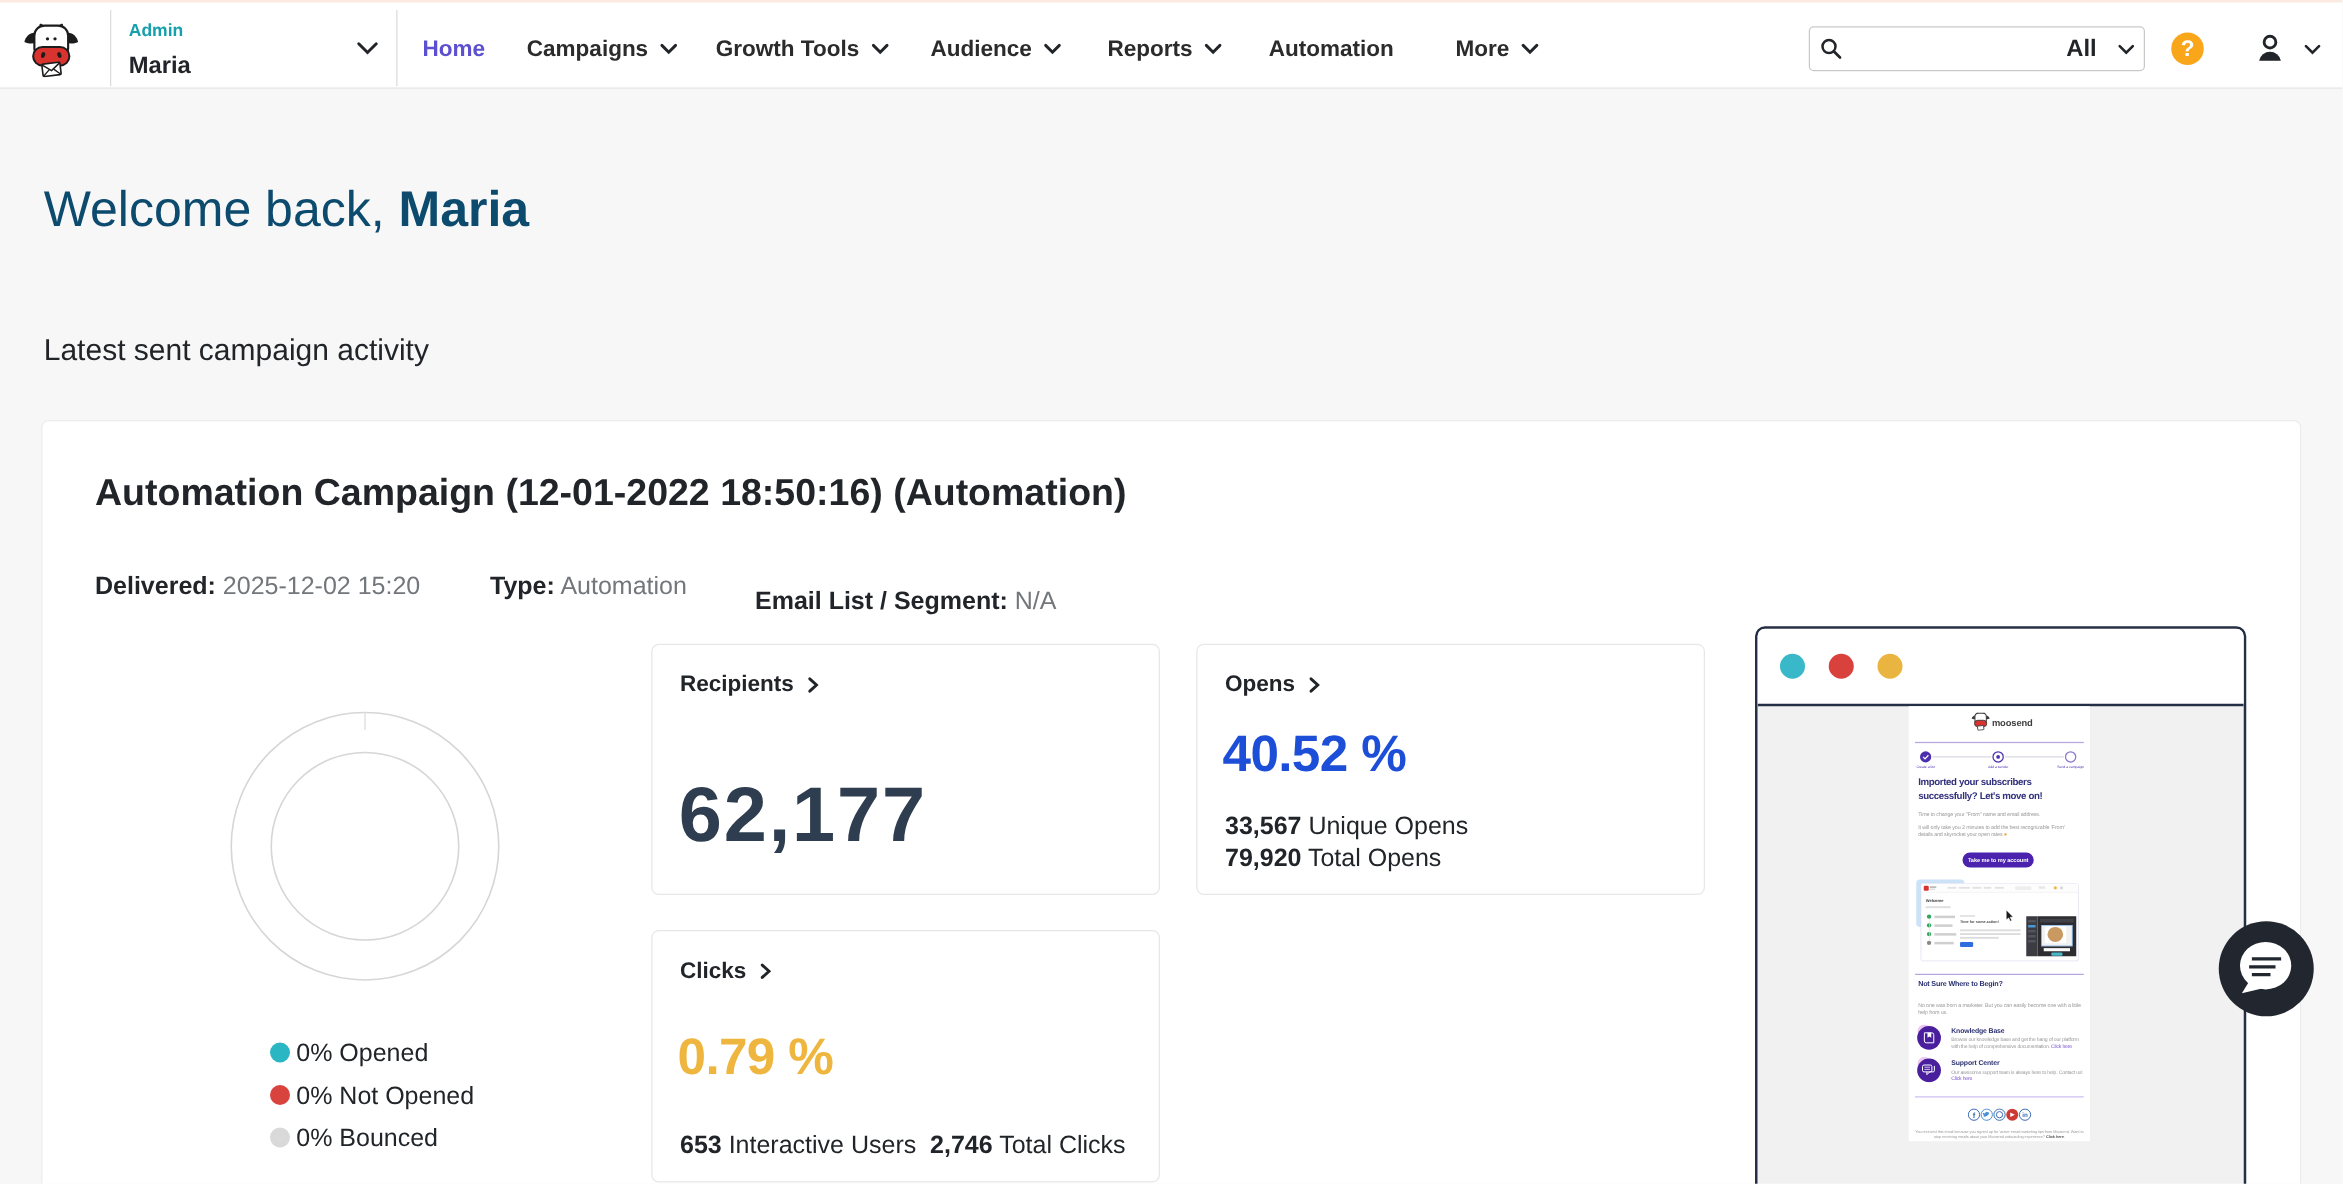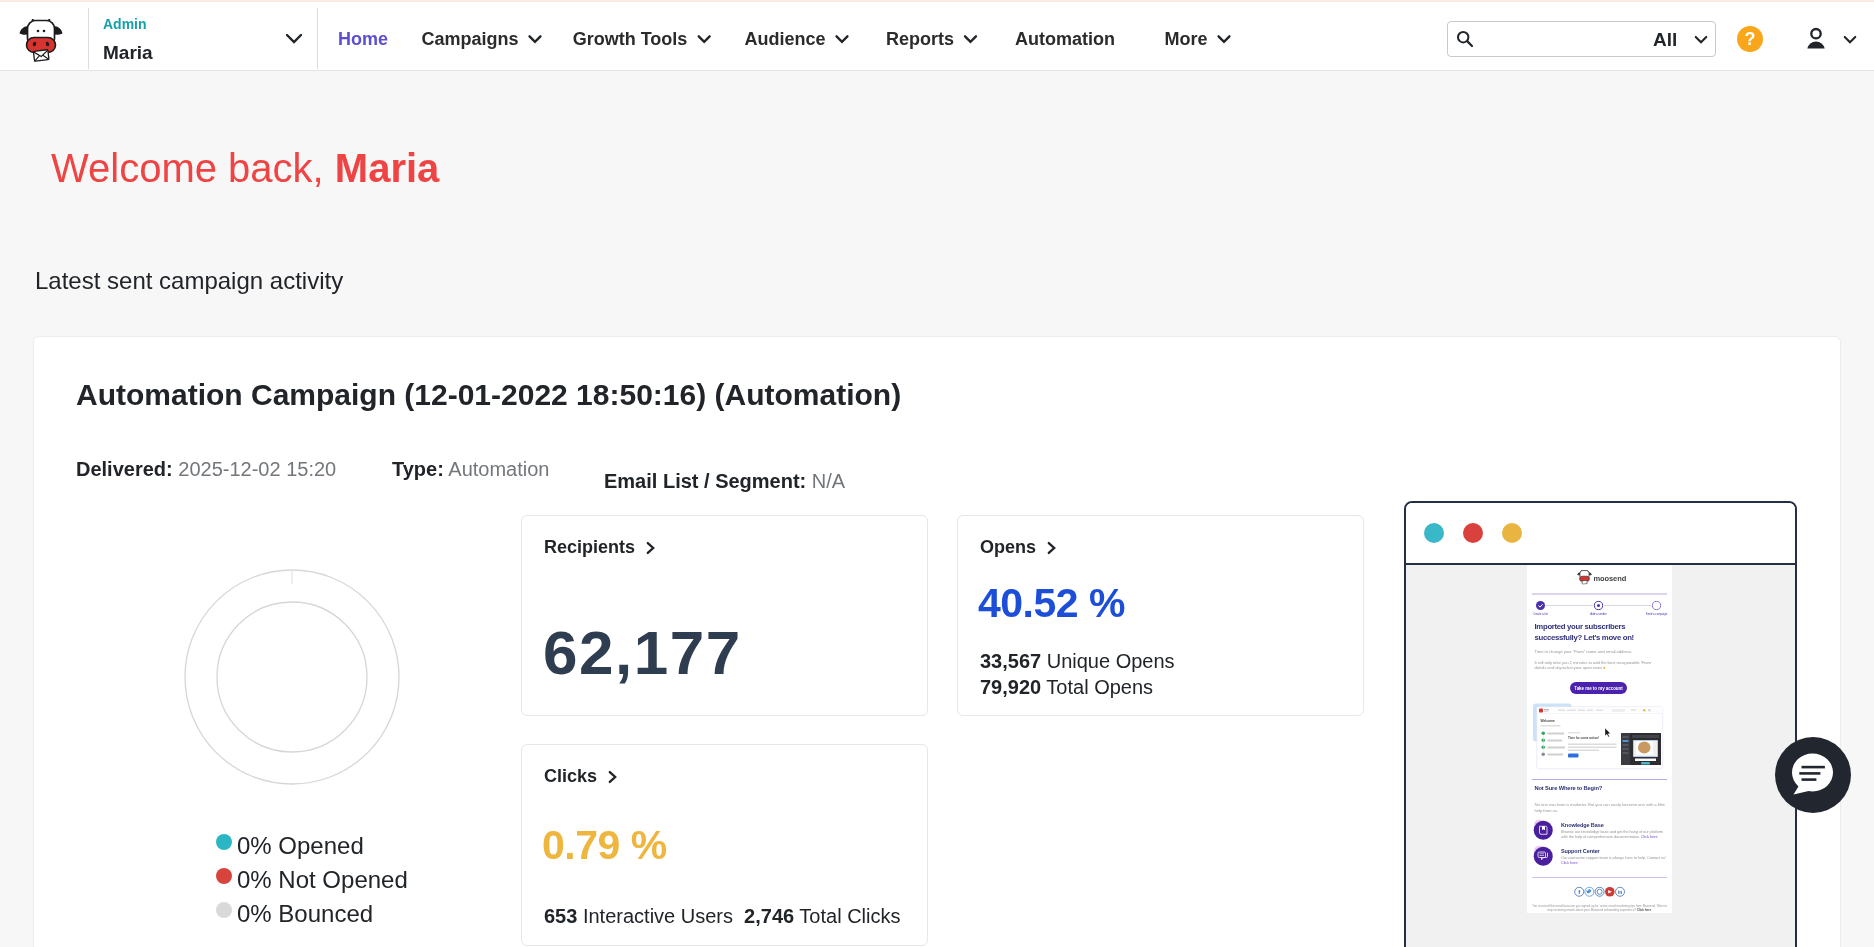--- a/index.html
+++ b/index.html
@@ -5,35 +5,35 @@
   * { margin:0; padding:0; box-sizing:border-box; }
   html,body { width:1874px; height:947px; overflow:hidden; background:#f7f7f7;
     font-family:"Liberation Sans", sans-serif; }
   .abs { position:absolute; }
   #page { position:relative; width:1874px; height:947px; }
   #topline { position:absolute; top:0; left:0; width:1874px; height:2px; background:#fbeae2; z-index:5;}
   #navbar { position:absolute; top:0; left:0; width:1874px; height:71px; background:#fff; border-bottom:1px solid #e4e4e4; }
   .vdiv { position:absolute; top:8px; height:61px; width:1px; background:#dcdcdc; }
   .navlink { position:absolute; top:39px; transform:translate(-50%,-50%); display:flex; align-items:center; gap:9px;
      font-size:18px; font-weight:700; color:#2b2b2b; white-space:nowrap; }
-  h1 { position:absolute; left:51px; top:146px; font-size:40px; font-weight:400; color:#ef4444; }
+  h1 { position:absolute; left:35px; top:146px; font-size:40px; font-weight:400; color:#0c4a6e; }
   h1 b { font-weight:700; }
   #latest { position:absolute; left:35px; top:267px; font-size:24px; color:#212529; }
   #bigcard { position:absolute; left:33px; top:336px; width:1808px; height:660px; background:#fff; border:1px solid #ececec; border-radius:6px; }
   #campname { position:absolute; left:76px; top:378px; font-size:30px; font-weight:700; color:#212529; }
   .meta { position:absolute; top:458px; font-size:20px; color:#212529; }
   .meta b { font-weight:700; }
   .meta .gv { color:#73777b; }
   .scard { position:absolute; background:#fff; border:1px solid #e7e7e7; border-radius:6px; width:407px; height:201px; }
   .stitle { position:absolute; left:22px; top:21px; font-size:18px; font-weight:700; color:#212529; display:flex; align-items:center; gap:11px;}
   .bignum { position:absolute; left:21px; top:101px; font-size:62px; font-weight:700; color:#2e3d50; letter-spacing:1.5px;}
   .pct { position:absolute; left:20px; font-size:41px; font-weight:700; letter-spacing:-0.5px; }
   .subline { position:absolute; left:22px; font-size:20px; color:#212529; }
   .subline b { font-weight:700; }
-  .leg { position:absolute; font-size:24px; color:#212529; }
+  .leg { position:absolute; font-size:20px; color:#212529; }
   .dot { position:absolute; width:16px; height:16px; border-radius:50%; }
   #frame { position:absolute; left:1404px; top:501px; width:393px; height:547px; background:#f1f1f2; border:2.5px solid #242e44; border-radius:8px; overflow:hidden;padding-left:17px; }
   #framehead { position:absolute; left:0; top:0; width:100%; height:61.5px; background:#fff; border-bottom:2px solid #242e44; }
   .fdot { position:absolute; top:19.5px; width:20px; height:20px; border-radius:50%; }
   #email { position:absolute; left:121px; top:62px; width:145px; height:348px; background:#fff; font-family:"Liberation Sans",sans-serif;}
   .et { position:absolute; color:#9a9a9a; }
   #ein { position:absolute; left:0; top:-2.5px; width:290px; height:696px; transform:scale(0.5); transform-origin:0 0; }
   #chat { position:absolute; left:1775px; top:737px; width:76px; height:76px; border-radius:50%; background:#22262e; }
 </style>
 </head>

